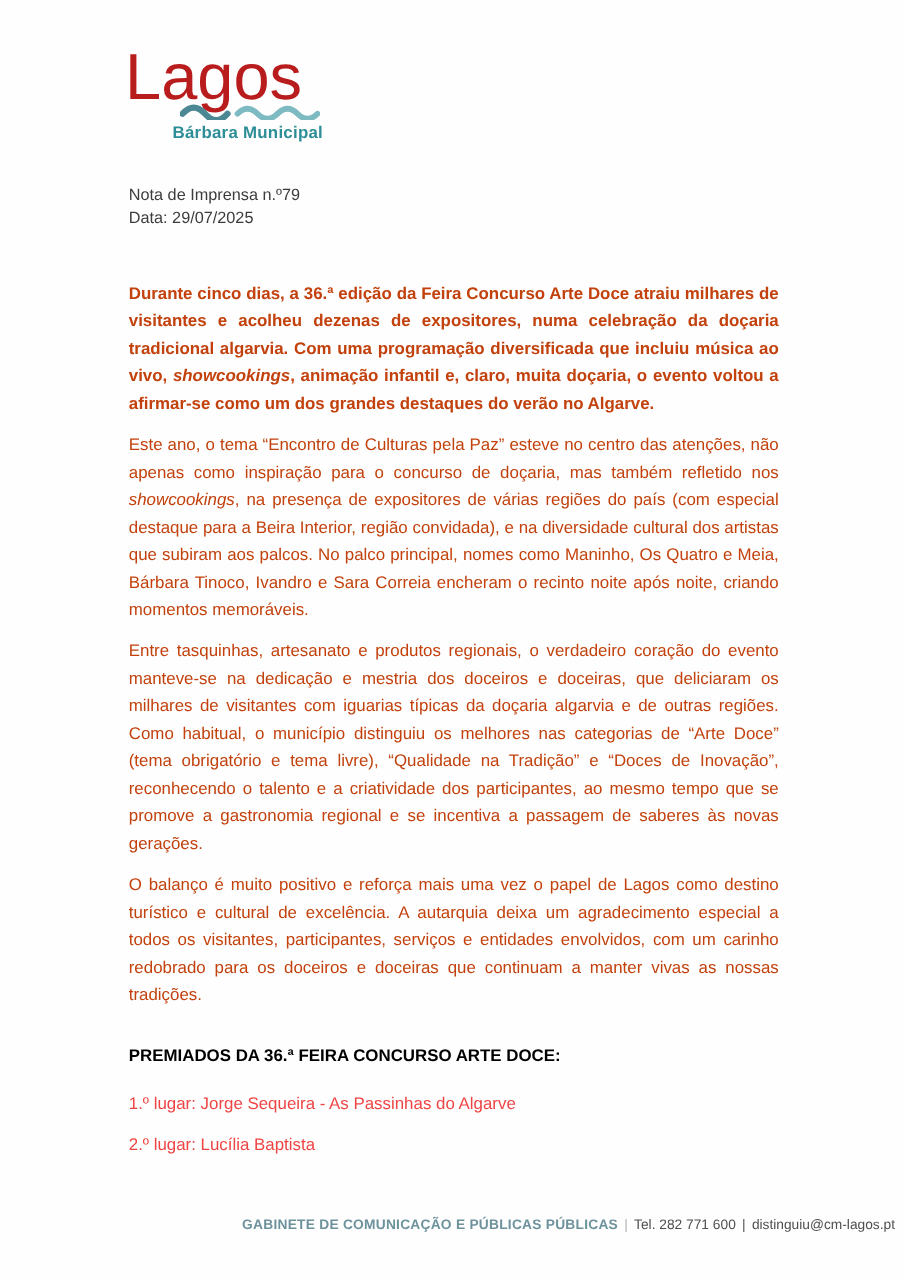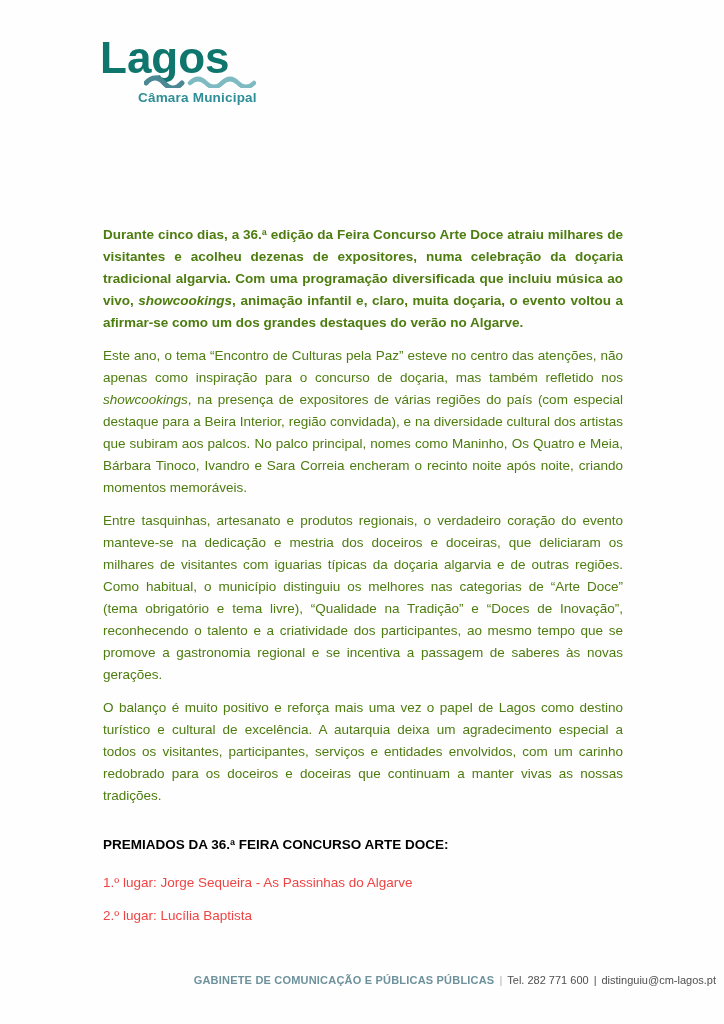--- a/index.html
+++ b/index.html
@@ -7,41 +7,41 @@
     width:724px;height:1024px;position:relative;overflow:hidden;
     background:#fdfdfd;
     font-family:"Liberation Sans","DejaVu Sans",sans-serif;
     -webkit-font-smoothing:antialiased;
   }
   .page{position:absolute;inset:0;background:#fefefe;}
 
   
   .logo{position:absolute;left:100px;top:36px;width:180px;}
   .logo-wordmark{
-    font-size:44px;font-weight:bold;letter-spacing:0px;
-    color:#0f766e;line-height:1;
+    font-size:52px;font-weight:normal;letter-spacing:0px;
+    color:#b91c1c;line-height:1;
   }
   .logo-waves{margin-left:44px;margin-top:-8px;display:block;}
   .logo-subtitle{
     margin-left:38px;margin-top:2px;
     font-size:13.5px;font-weight:bold;color:#2e8e97;letter-spacing:.2px;
   }
 
   
   .meta{position:absolute;left:103px;top:147px;font-size:13px;color:#3c3c3c;line-height:1.4;}
 
   
   .content{position:absolute;left:103px;top:224px;width:520px;color:#3b3b3b;}
   .doc-title{
     font-size:15.5px;font-weight:bold;color:#454545;
     margin:0 0 16px 6px;letter-spacing:.1px;
   }
   .body-text p{
     margin:0 0 11px 0;
-    font-size:13.5px;line-height:22px;text-align:justify;color:#4d7c0f;
+    font-size:13.5px;line-height:22px;text-align:justify;color:#c2410c;
   }
   .body-text p.bold{font-weight:bold;}
   .body-text .it{font-style:italic;}
 
   .awards{margin-top:30px;}
   .awards-heading,.awards-category{
     font-size:13.5px;font-weight:bold;color:#000000;margin:0 0 20px 0;
   }
   .winners p{
     margin:0 0 11px 0;font-size:13.5px;line-height:22px;color:#ef4444;
@@ -61,23 +61,27 @@
 
 <div class="page">
 
   <div class="logo">
     <div class="logo-wordmark">Lagos</div>
     <svg class="logo-waves" width="112" height="16" viewBox="0 0 112 16">
       <path d="M2,11 Q11,1 20,11 Q29,21 38,11" fill="none" stroke="#4b8894" stroke-width="5" stroke-linecap="round"></path>
       <path d="M46,11 Q54,3 62,11 Q70,19 78,11" fill="none" stroke="#7dbac1" stroke-width="4.5" stroke-linecap="round"></path>
       <path d="M78,11 Q86,3 94,11 Q102,19 110,11" fill="none" stroke="#7dbac1" stroke-width="4.5" stroke-linecap="round"></path>
     </svg>
-    <div class="logo-subtitle">Câmara Municipal</div>
+    <div class="logo-subtitle">Bárbara Municipal</div>
   </div>
 
+  <div class="meta">
+    <div>Nota de Imprensa n.º79</div>
+    <div>Data: 29/07/2025</div>
+  </div>
 
   <div class="content">
 
     <div class="body-text">
         <p class="bold"><span>Durante cinco dias, a 36.ª edição da Feira Concurso Arte Doce atraiu milhares de visitantes e acolheu dezenas de expositores, numa celebração da doçaria tradicional algarvia. Com uma programação diversificada que incluiu música ao vivo, </span><span class="it">showcookings</span><span>, animação infantil e, claro, muita doçaria, o evento voltou a afirmar-se como um dos grandes destaques do verão no Algarve.</span></p>
         <p><span>Este ano, o tema “Encontro de Culturas pela Paz” esteve no centro das atenções, não apenas como inspiração para o concurso de doçaria, mas também refletido nos </span><span class="it">showcookings</span><span>, na presença de expositores de várias regiões do país (com especial destaque para a Beira Interior, região convidada), e na diversidade cultural dos artistas que subiram aos palcos. No palco principal, nomes como Maninho, Os Quatro e Meia, Bárbara Tinoco, Ivandro e Sara Correia encheram o recinto noite após noite, criando momentos memoráveis.</span></p>
         <p><span>Entre tasquinhas, artesanato e produtos regionais, o verdadeiro coração do evento manteve-se na dedicação e mestria dos doceiros e doceiras, que deliciaram os milhares de visitantes com iguarias típicas da doçaria algarvia e de outras regiões. Como habitual, o município distinguiu os melhores nas categorias de “Arte Doce” (tema obrigatório e tema livre), “Qualidade na Tradição” e “Doces de Inovação”, reconhecendo o talento e a criatividade dos participantes, ao mesmo tempo que se promove a gastronomia regional e se incentiva a passagem de saberes às novas gerações.</span></p>
         <p><span>O balanço é muito positivo e reforça mais uma vez o papel de Lagos como destino turístico e cultural de excelência. A autarquia deixa um agradecimento especial a todos os visitantes, participantes, serviços e entidades envolvidos, com um carinho redobrado para os doceiros e doceiras que continuam a manter vivas as nossas tradições.</span></p>
       </div>
 

